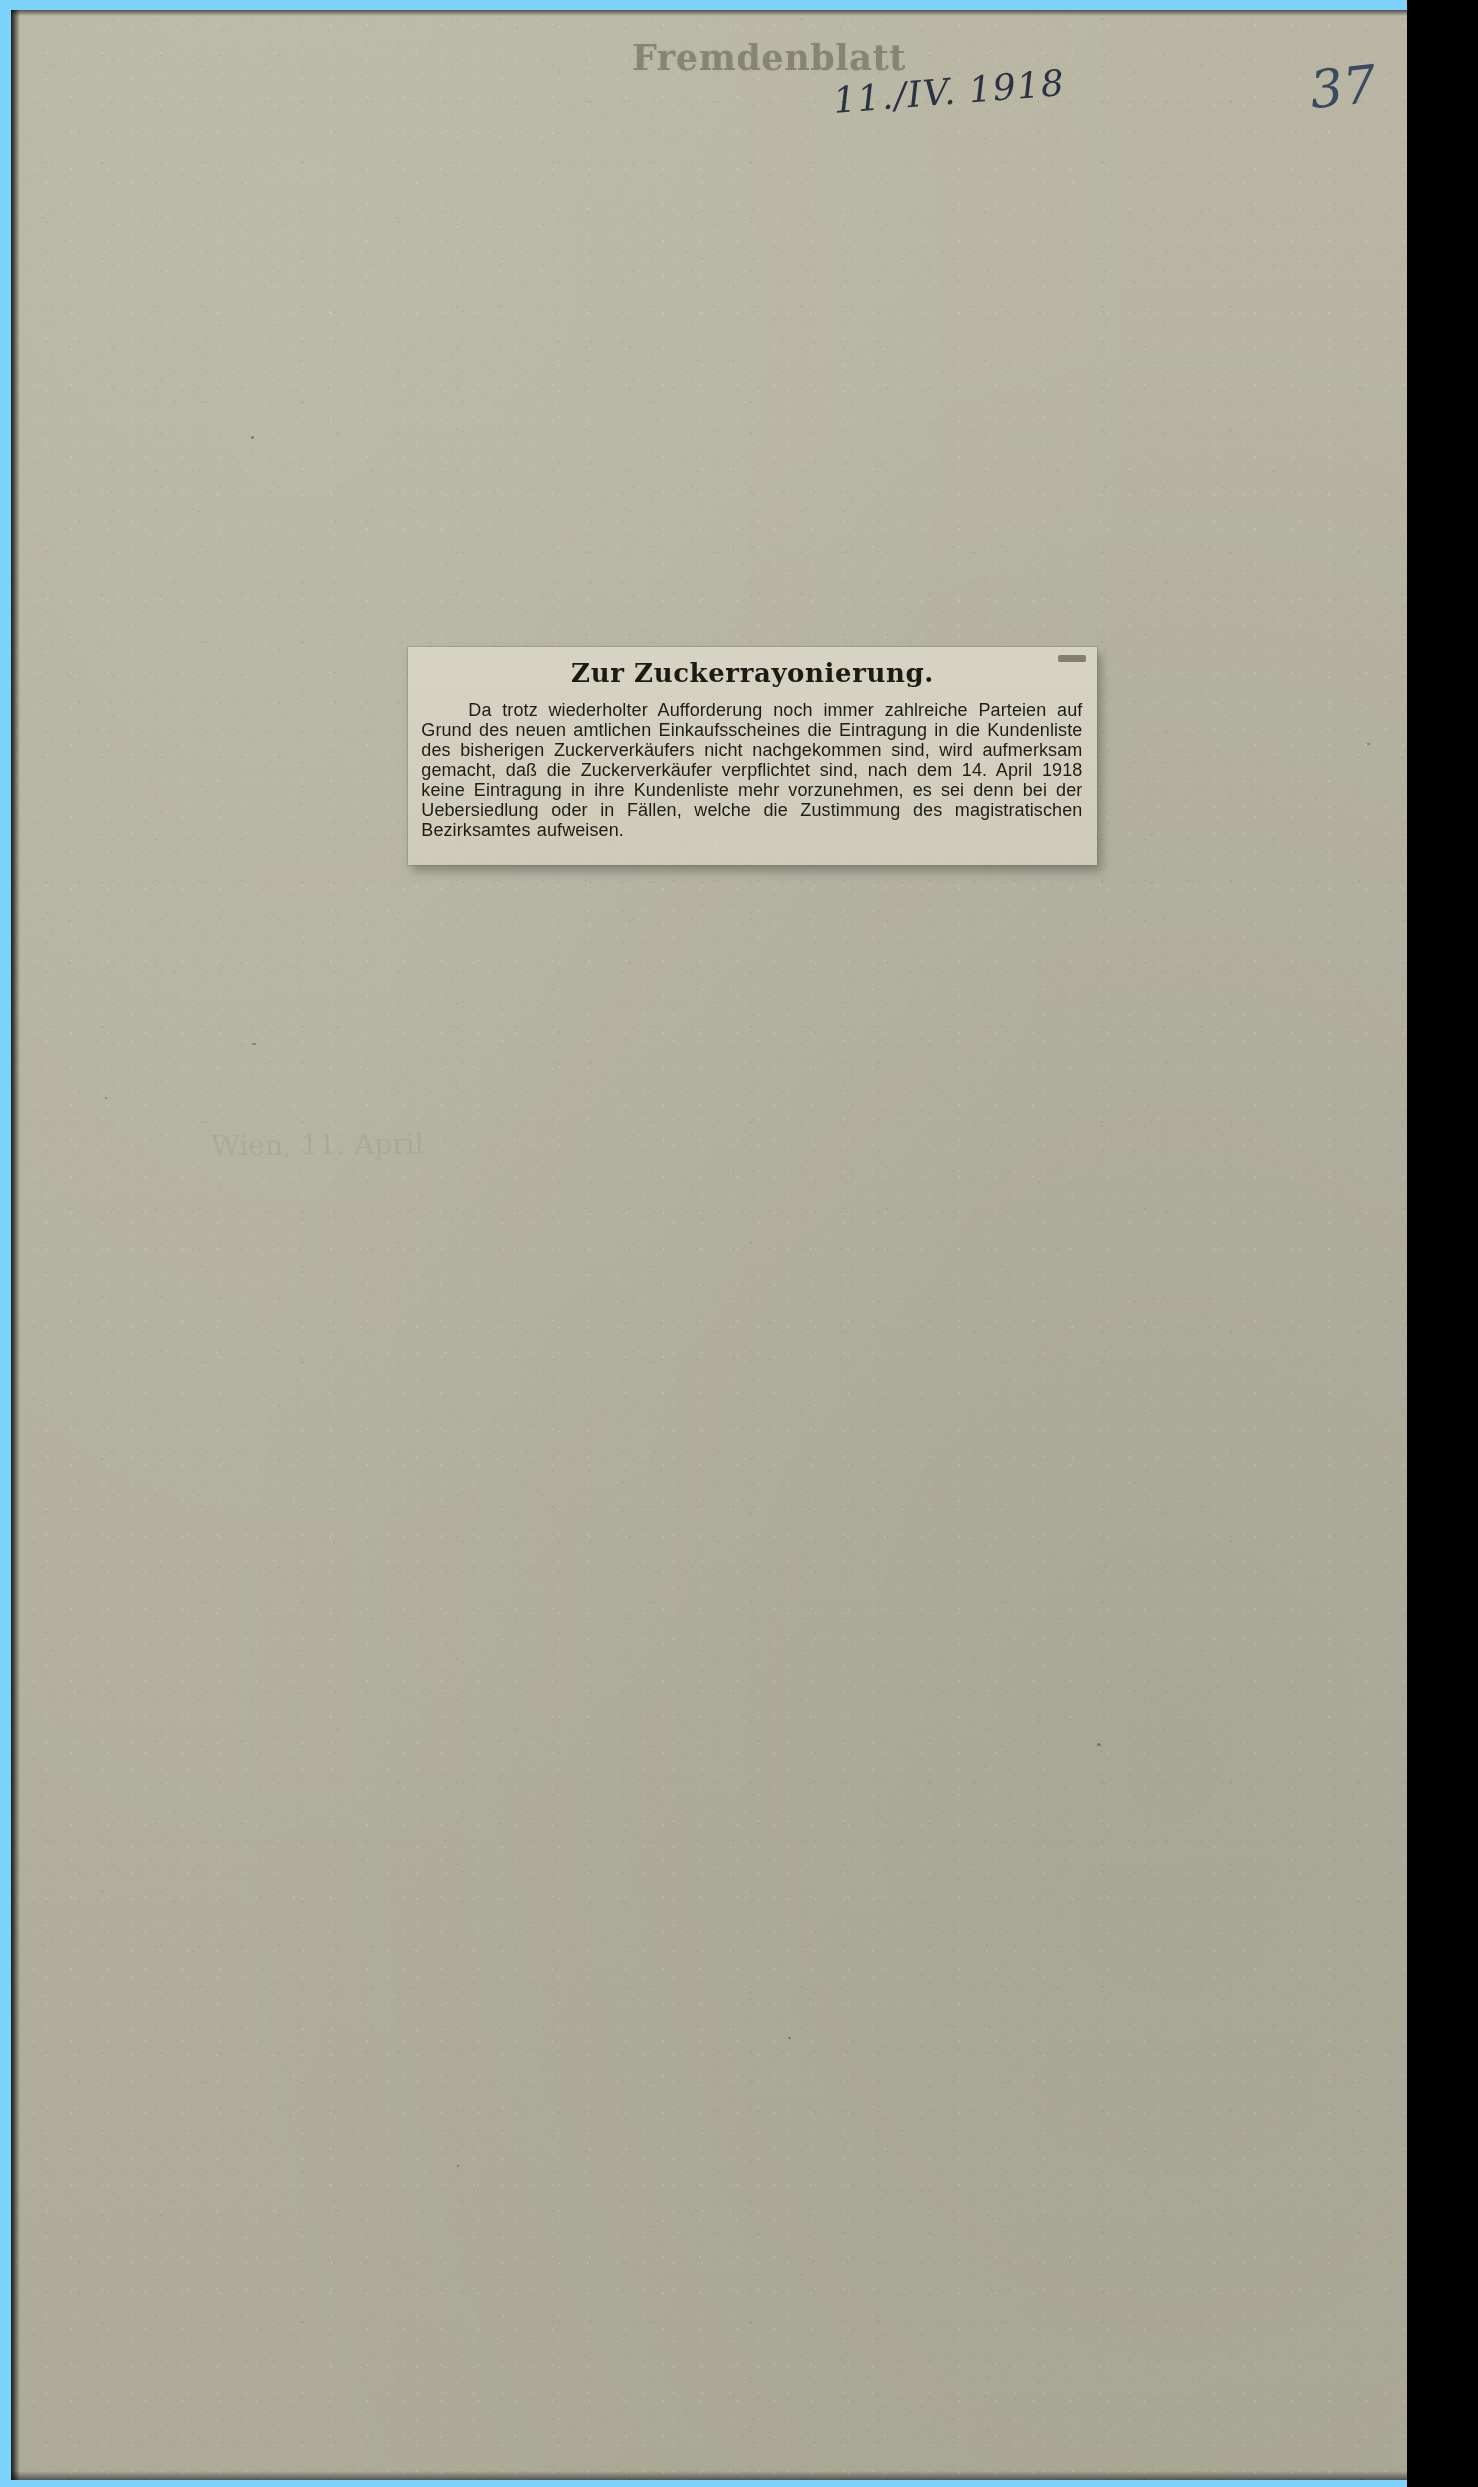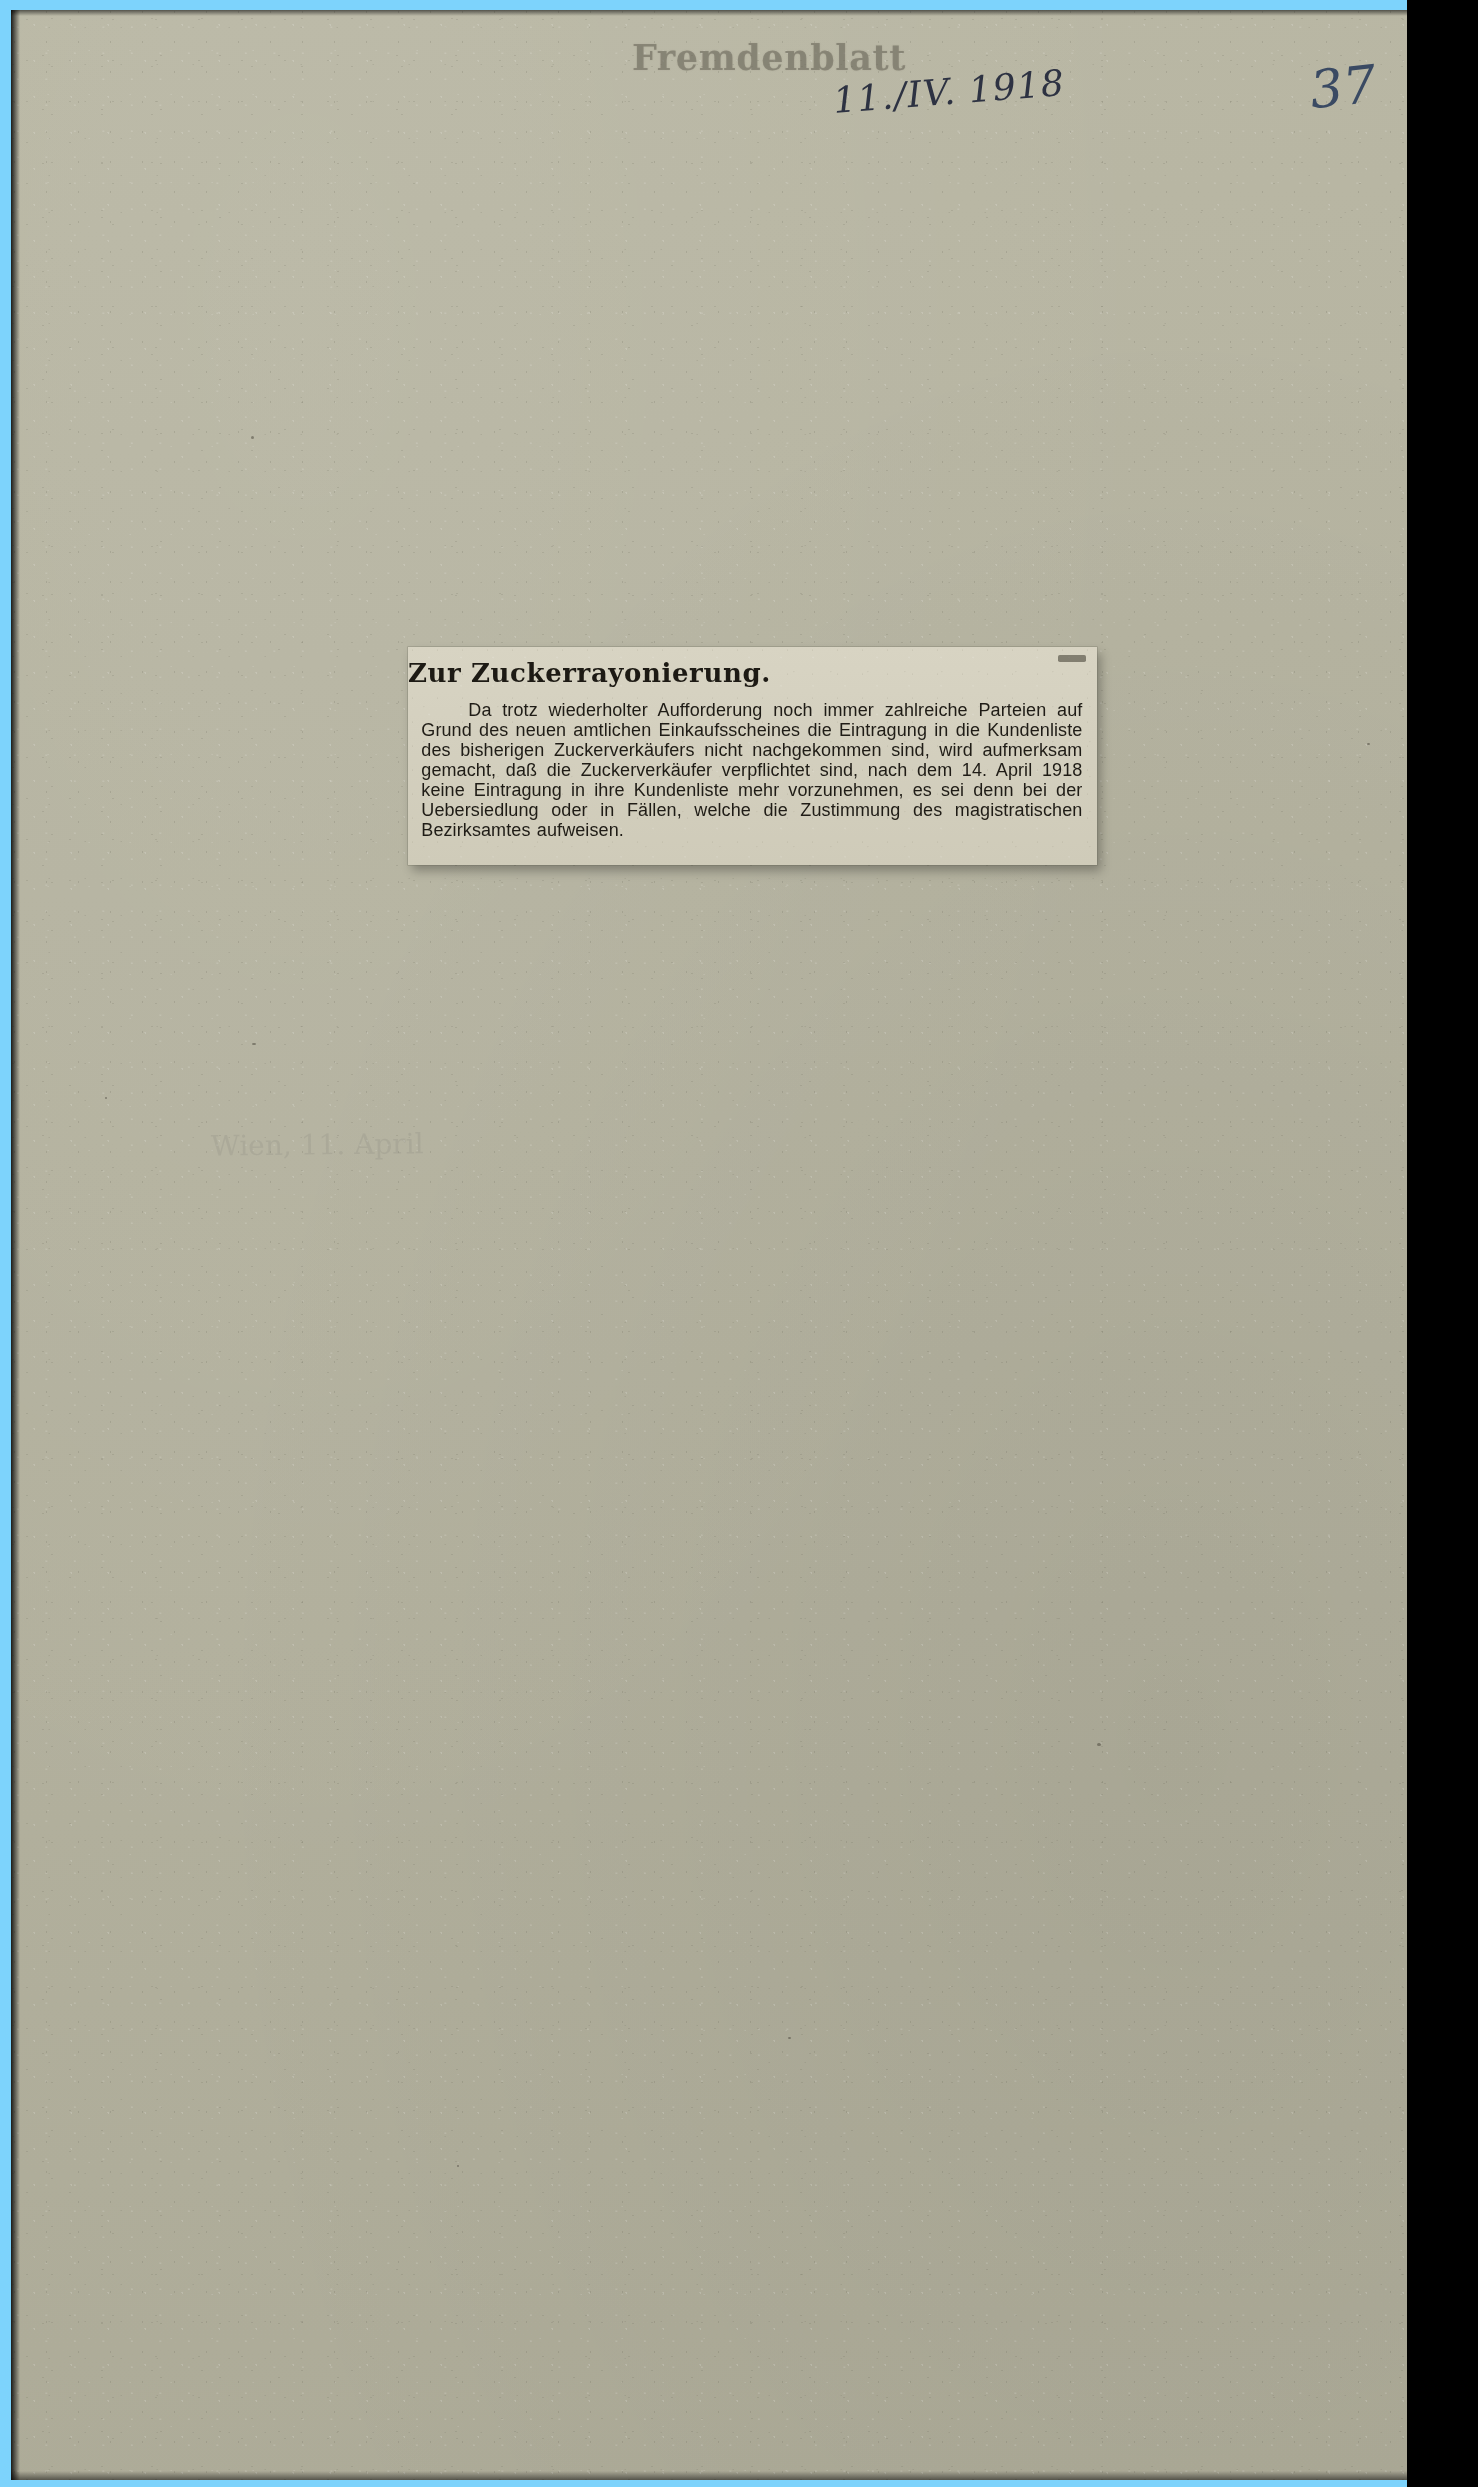--- a/index.html
+++ b/index.html
@@ -141,21 +141,21 @@
     top: 8.5px;
     width: 28px;
     height: 7.3px;
     background: rgba(60,56,46,0.55);
     border-radius: 1.8px;
     filter: blur(0.7px);
   }
   #clip-headline {
     position: relative;
     margin: 11px 0 12px 0;
-    text-align: left;
+    text-align: center;
     font-family: "DejaVu Serif", serif;
     font-weight: bold;
     font-size: 26px;
     letter-spacing: 0.6px;
     color: #1d1a14;
   }
   #clip-body {
     position: relative;
     margin: 3.6px 14.6px 0 13.3px;
     font-family: Liberation Sans, sans-serif;

